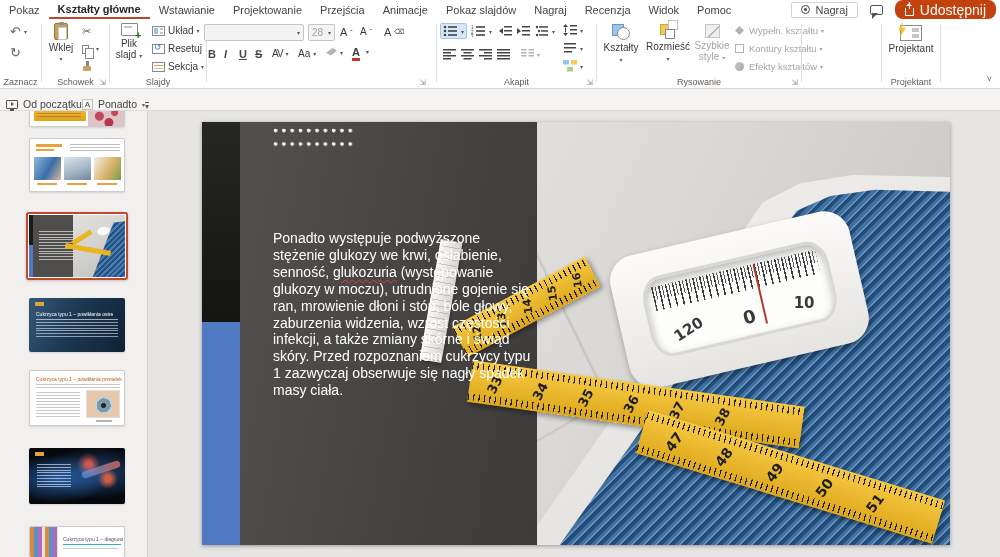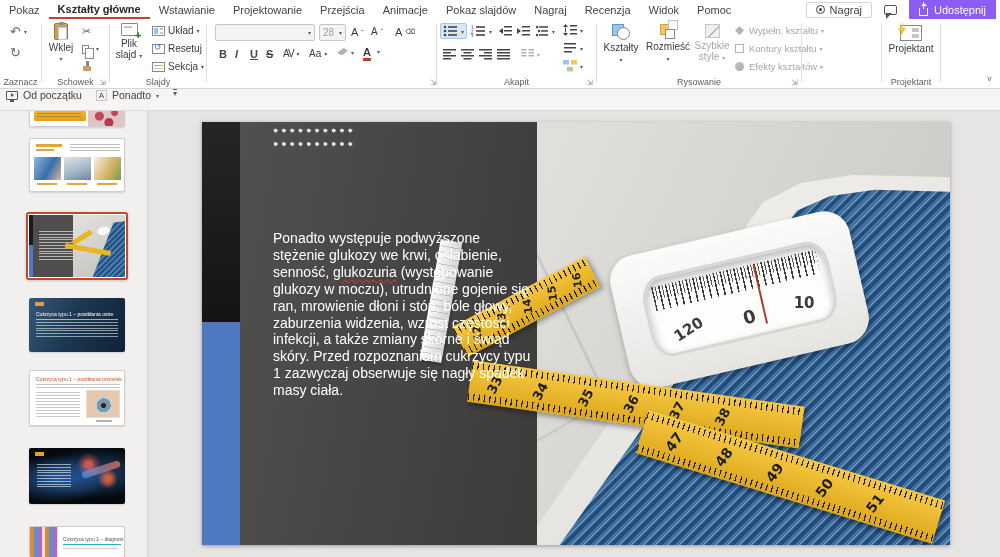--- a/index.html
+++ b/index.html
@@ -9,21 +9,21 @@
   
   .menubar{position:absolute;top:0;left:0;right:0;height:19px;background:#fff;display:flex;align-items:stretch;font-size:11px;color:#444;z-index:50;}
   .tab{padding:0 9px;display:flex;align-items:center;cursor:default;white-space:nowrap;}
   .tab.active{color:#262626;font-weight:bold;border-bottom:2px solid #c0452a;}
   .menubar-right{position:absolute;right:0;top:0;height:19px;display:flex;align-items:center;gap:6px;padding-right:4px;background:#fff;}
   .btn-record{display:flex;align-items:center;gap:5px;border:1px solid #d6d4d2;border-radius:2px;padding:1px 9px;font-size:11px;height:16px;}
   .ic-record{width:9px;height:9px;border:1px solid #444;border-radius:50%;position:relative;display:inline-block;}
   .ic-record::after{content:'';position:absolute;inset:2px;background:#444;border-radius:50%;}
   .ic-comment{width:13px;height:10px;border:1.5px solid #555;border-radius:2px;position:relative;display:inline-block;margin:0 6px;}
   .ic-comment::after{content:'';position:absolute;left:1px;bottom:-5px;width:0;height:0;border:3px solid transparent;border-top-color:#555;border-left-color:#555;}
-  .btn-share{display:flex;align-items:center;gap:6px;background:#8b5cf6;color:#fff;font-size:11px;height:19px;padding:0 10px;}
+  .btn-share{display:flex;align-items:center;gap:6px;background:#c2410c;color:#fff;font-size:14px;height:19px;padding:0 10px;border-radius:8px;}
   .ic-share{width:9px;height:8px;border:1.3px solid #fff;border-top:none;position:relative;display:inline-block;margin-top:5px;}
   .ic-share::before{content:'';position:absolute;left:2.8px;top:-6px;width:1.4px;height:7px;background:#fff;}
   .ic-share::after{content:'';position:absolute;left:0.6px;top:-8px;width:0;height:0;border:3px solid transparent;border-bottom:3.5px solid #fff;}
 
   
   .ribbon{position:absolute;top:19px;left:0;right:0;height:70px;background:#fff;border-bottom:1px solid #d8d6d4;z-index:40;font-size:10px;}
   .group{position:absolute;top:0;height:70px;}
   .caption{position:absolute;bottom:2px;left:0;right:0;text-align:center;font-size:9px;color:#605e5c;}
   .vsep{position:absolute;top:5px;height:58px;width:1px;background:#e1dfdd;}
   .launcher{position:absolute;bottom:2px;right:3px;font-size:8px;color:#8a8886;}
@@ -71,21 +71,21 @@
   .ic-replace{font-size:9px;color:#2b7cd3;font-weight:bold;}
   .ic-select{width:8px;height:10px;background:#555;clip-path:polygon(0 0,100% 55%,55% 62%,75% 100%,58% 100%,42% 68%,0 85%);}
   .ic-designer{width:22px;height:16px;border:1px solid #8a8886;background:#fff;}
   .ic-designer::before{content:'';position:absolute;right:2px;top:2px;width:7px;height:4px;background:#c8c6c4;box-shadow:0 6px 0 #c8c6c4;}
   .ic-designer::after{content:'';position:absolute;left:-4px;top:-4px;width:10px;height:15px;background:#f2c233;clip-path:polygon(60% 0,10% 55%,42% 55%,32% 100%,90% 38%,55% 38%);}
   .svgi{display:block;}
   .selbox{background:#d7e7f7;border:1px solid #a3c7e8;border-radius:2px;padding:1px 2px;}
   .ribbon-collapse{position:absolute;right:8px;bottom:4px;font-size:9px;color:#605e5c;}
 
   
-  .quickbar{position:absolute;top:89px;left:0;right:0;height:22px;background:#f7f5f4;border-bottom:1px solid #dddbd9;display:flex;align-items:flex-start;gap:14px;padding:0 6px;font-size:10.5px;color:#444;z-index:30;}
+  .quickbar{position:absolute;top:89px;left:0;right:0;height:22px;background:#f7f5f4;border-bottom:1px solid #dddbd9;display:flex;align-items:flex-end;padding:0 6px;font-size:10.5px;color:#444;z-index:30;}
   .qitem{display:flex;align-items:center;gap:5px;}
   .ic-present{width:12px;height:9px;border:1px solid #555;border-radius:1px;position:relative;display:inline-block;}
   .ic-present::before{content:'';position:absolute;left:3.5px;top:1.5px;width:0;height:0;border:2.5px solid transparent;border-left:3.5px solid #555;}
   .ic-present::after{content:'';position:absolute;left:3px;bottom:-3px;width:4px;height:1.5px;background:#555;}
   .ic-themeA{width:11px;height:11px;border:1px solid #c8c6c4;font-size:8px;display:flex;align-items:center;justify-content:center;color:#444;}
   .ic-qcustom{font-size:8px;color:#605e5c;border-top:1px solid #605e5c;line-height:6px;padding-top:1px;}
 
   
   .thumbpanel{position:absolute;top:111px;left:0;bottom:0;width:148px;background:#f2f0ee;border-right:1px solid #d4d2d0;z-index:20;}
   .thumb{position:absolute;left:29px;width:96px;background:#fff;border:1px solid #cfcdcb;border-radius:2px;overflow:hidden;box-shadow:0 1px 2px rgba(0,0,0,.12);}
@@ -213,21 +213,21 @@
       </div>
     <div class="rbtn" style="left:42px;top:42px;">
         <span class="ic ic-section"></span>
         <span>Sekcja</span>
         <span class="chev">▾</span>
       </div>
     <div class="caption">Slajdy</div>
   </div>
   <div class="vsep" style="left:206px;"></div>
 
-  <div class="group" style="left:211px;width:229px;">
+  <div class="group" style="left:200px;width:229px;">
     <div class="combo" style="left:4px;top:5px;width:100px;">
         <span></span>
         <span class="chev">▾</span>
       </div>
     <div class="combo" style="left:108px;top:5px;width:27px;">
         <span>28</span>
         <span class="chev">▾</span>
       </div>
     <div class="rbtn" style="left:140px;top:7px;font-size:11px;">
         <span>A</span>

